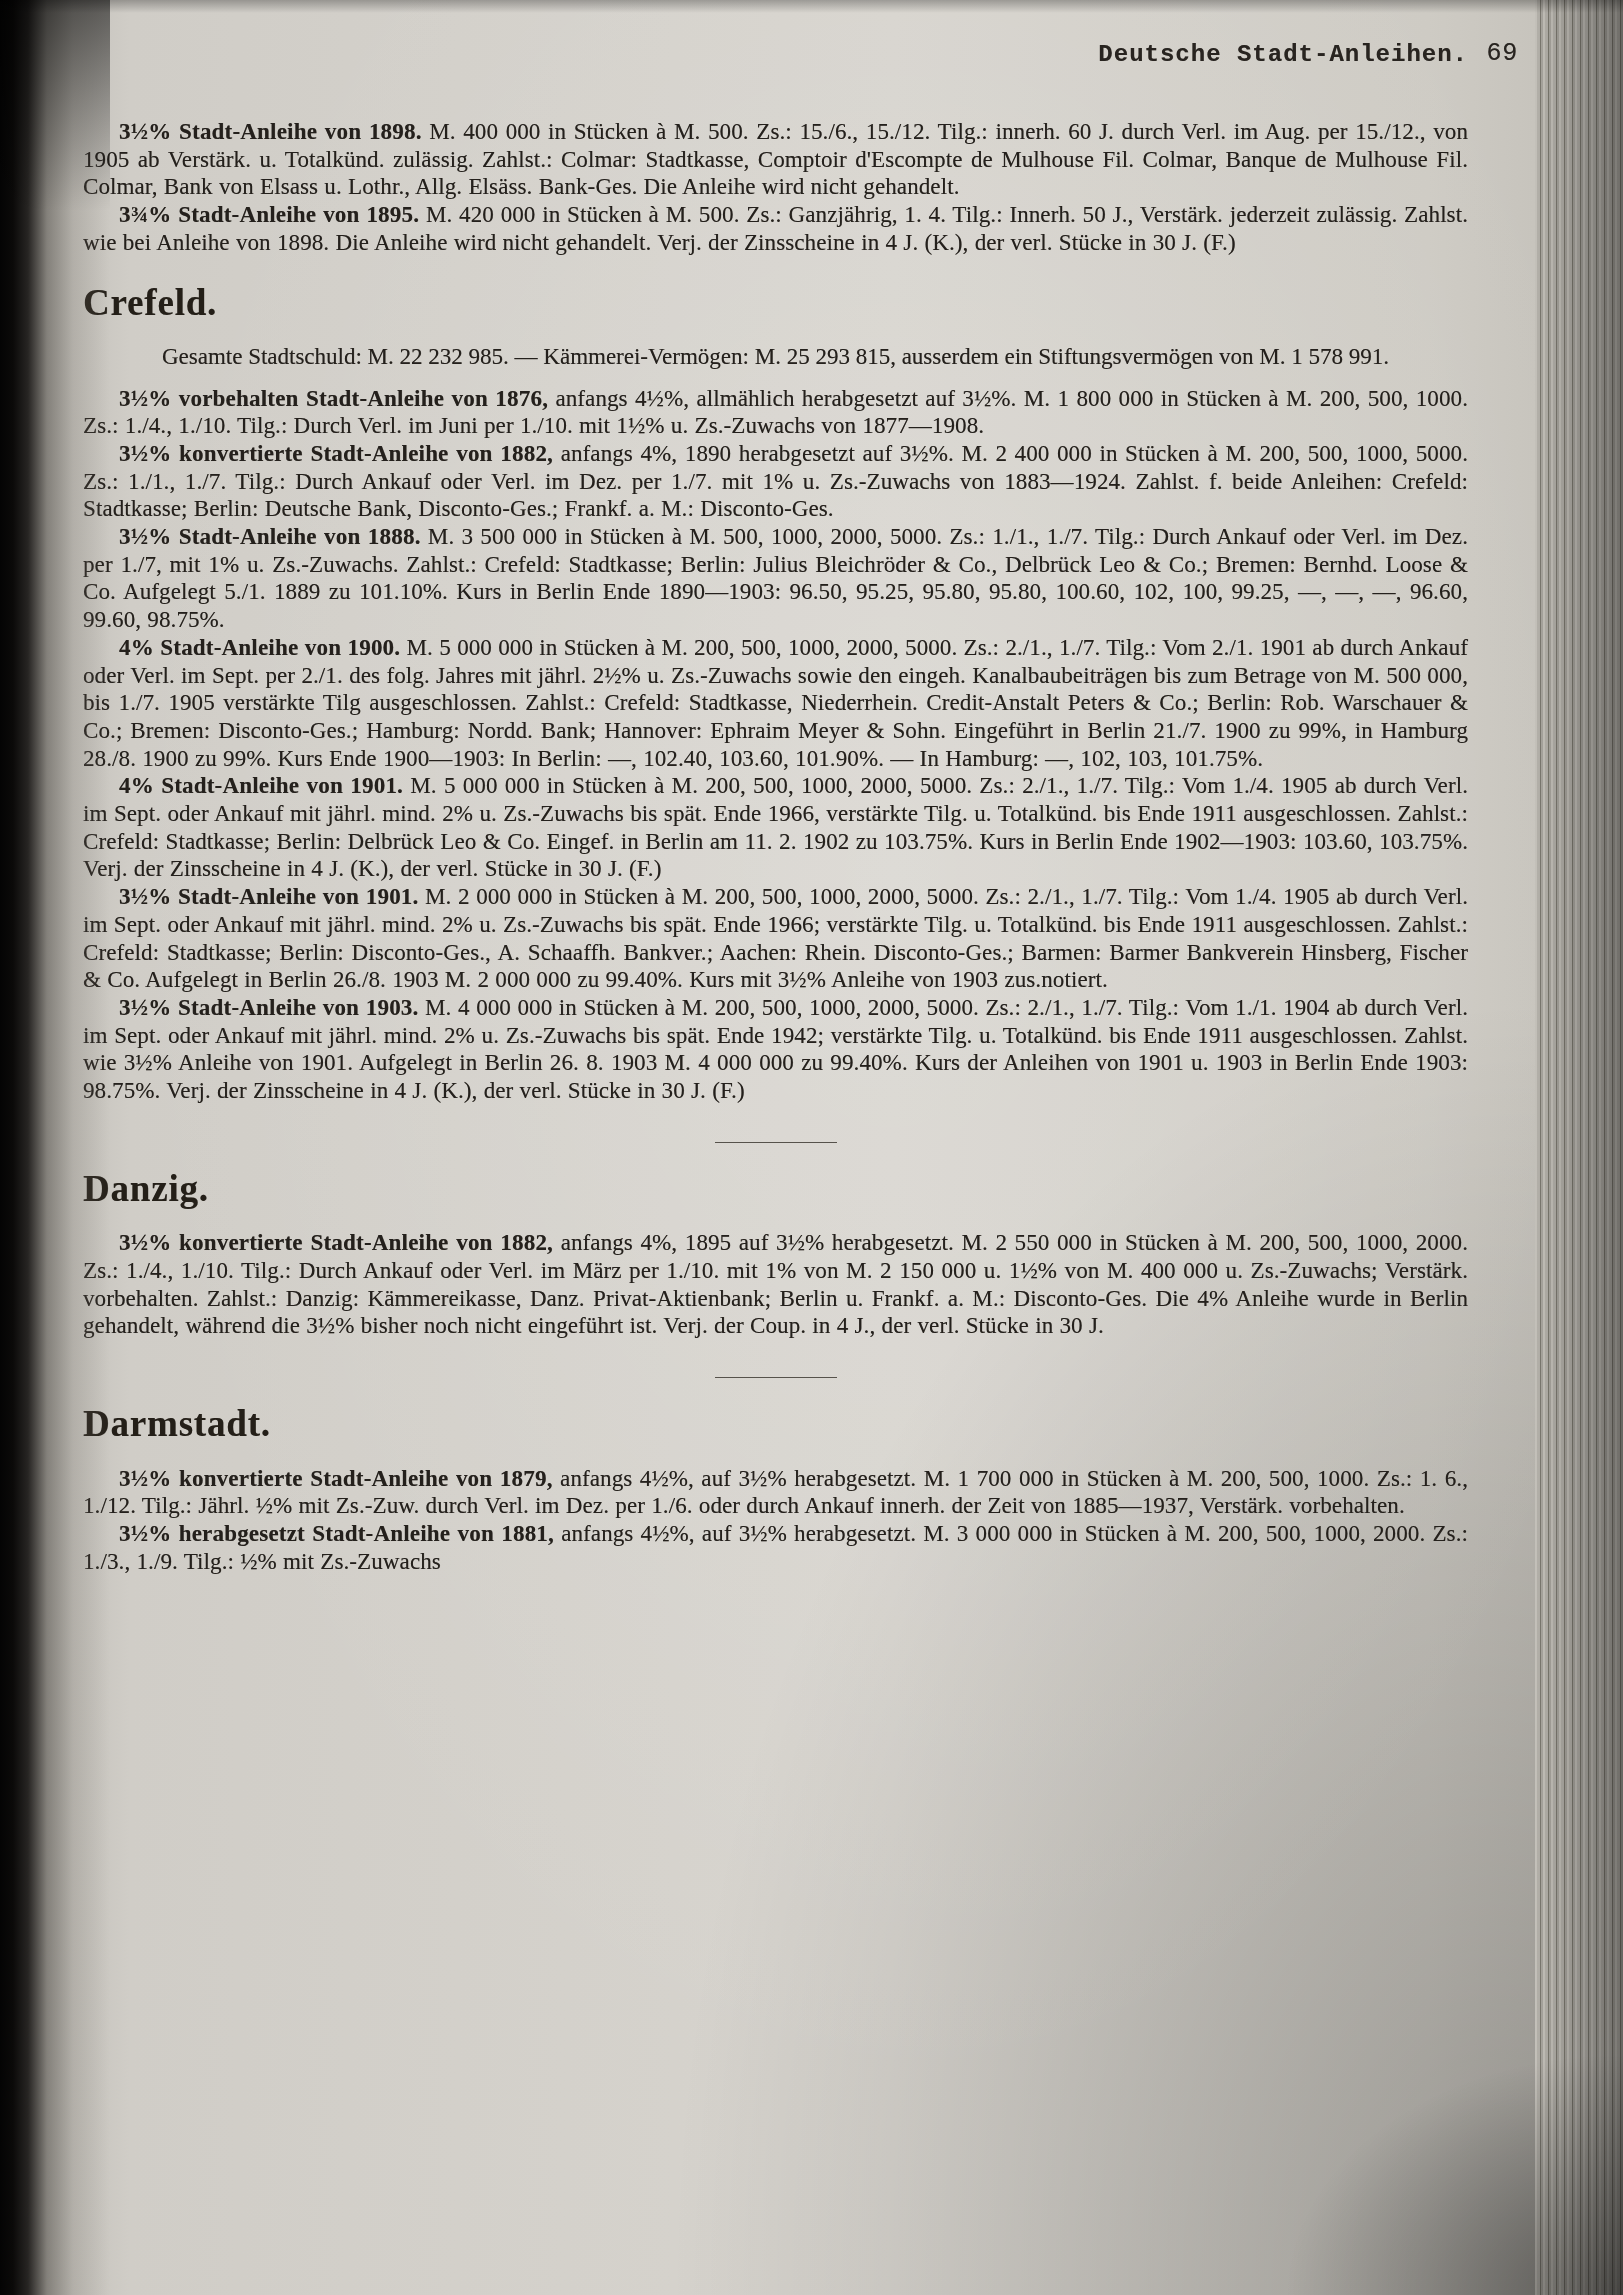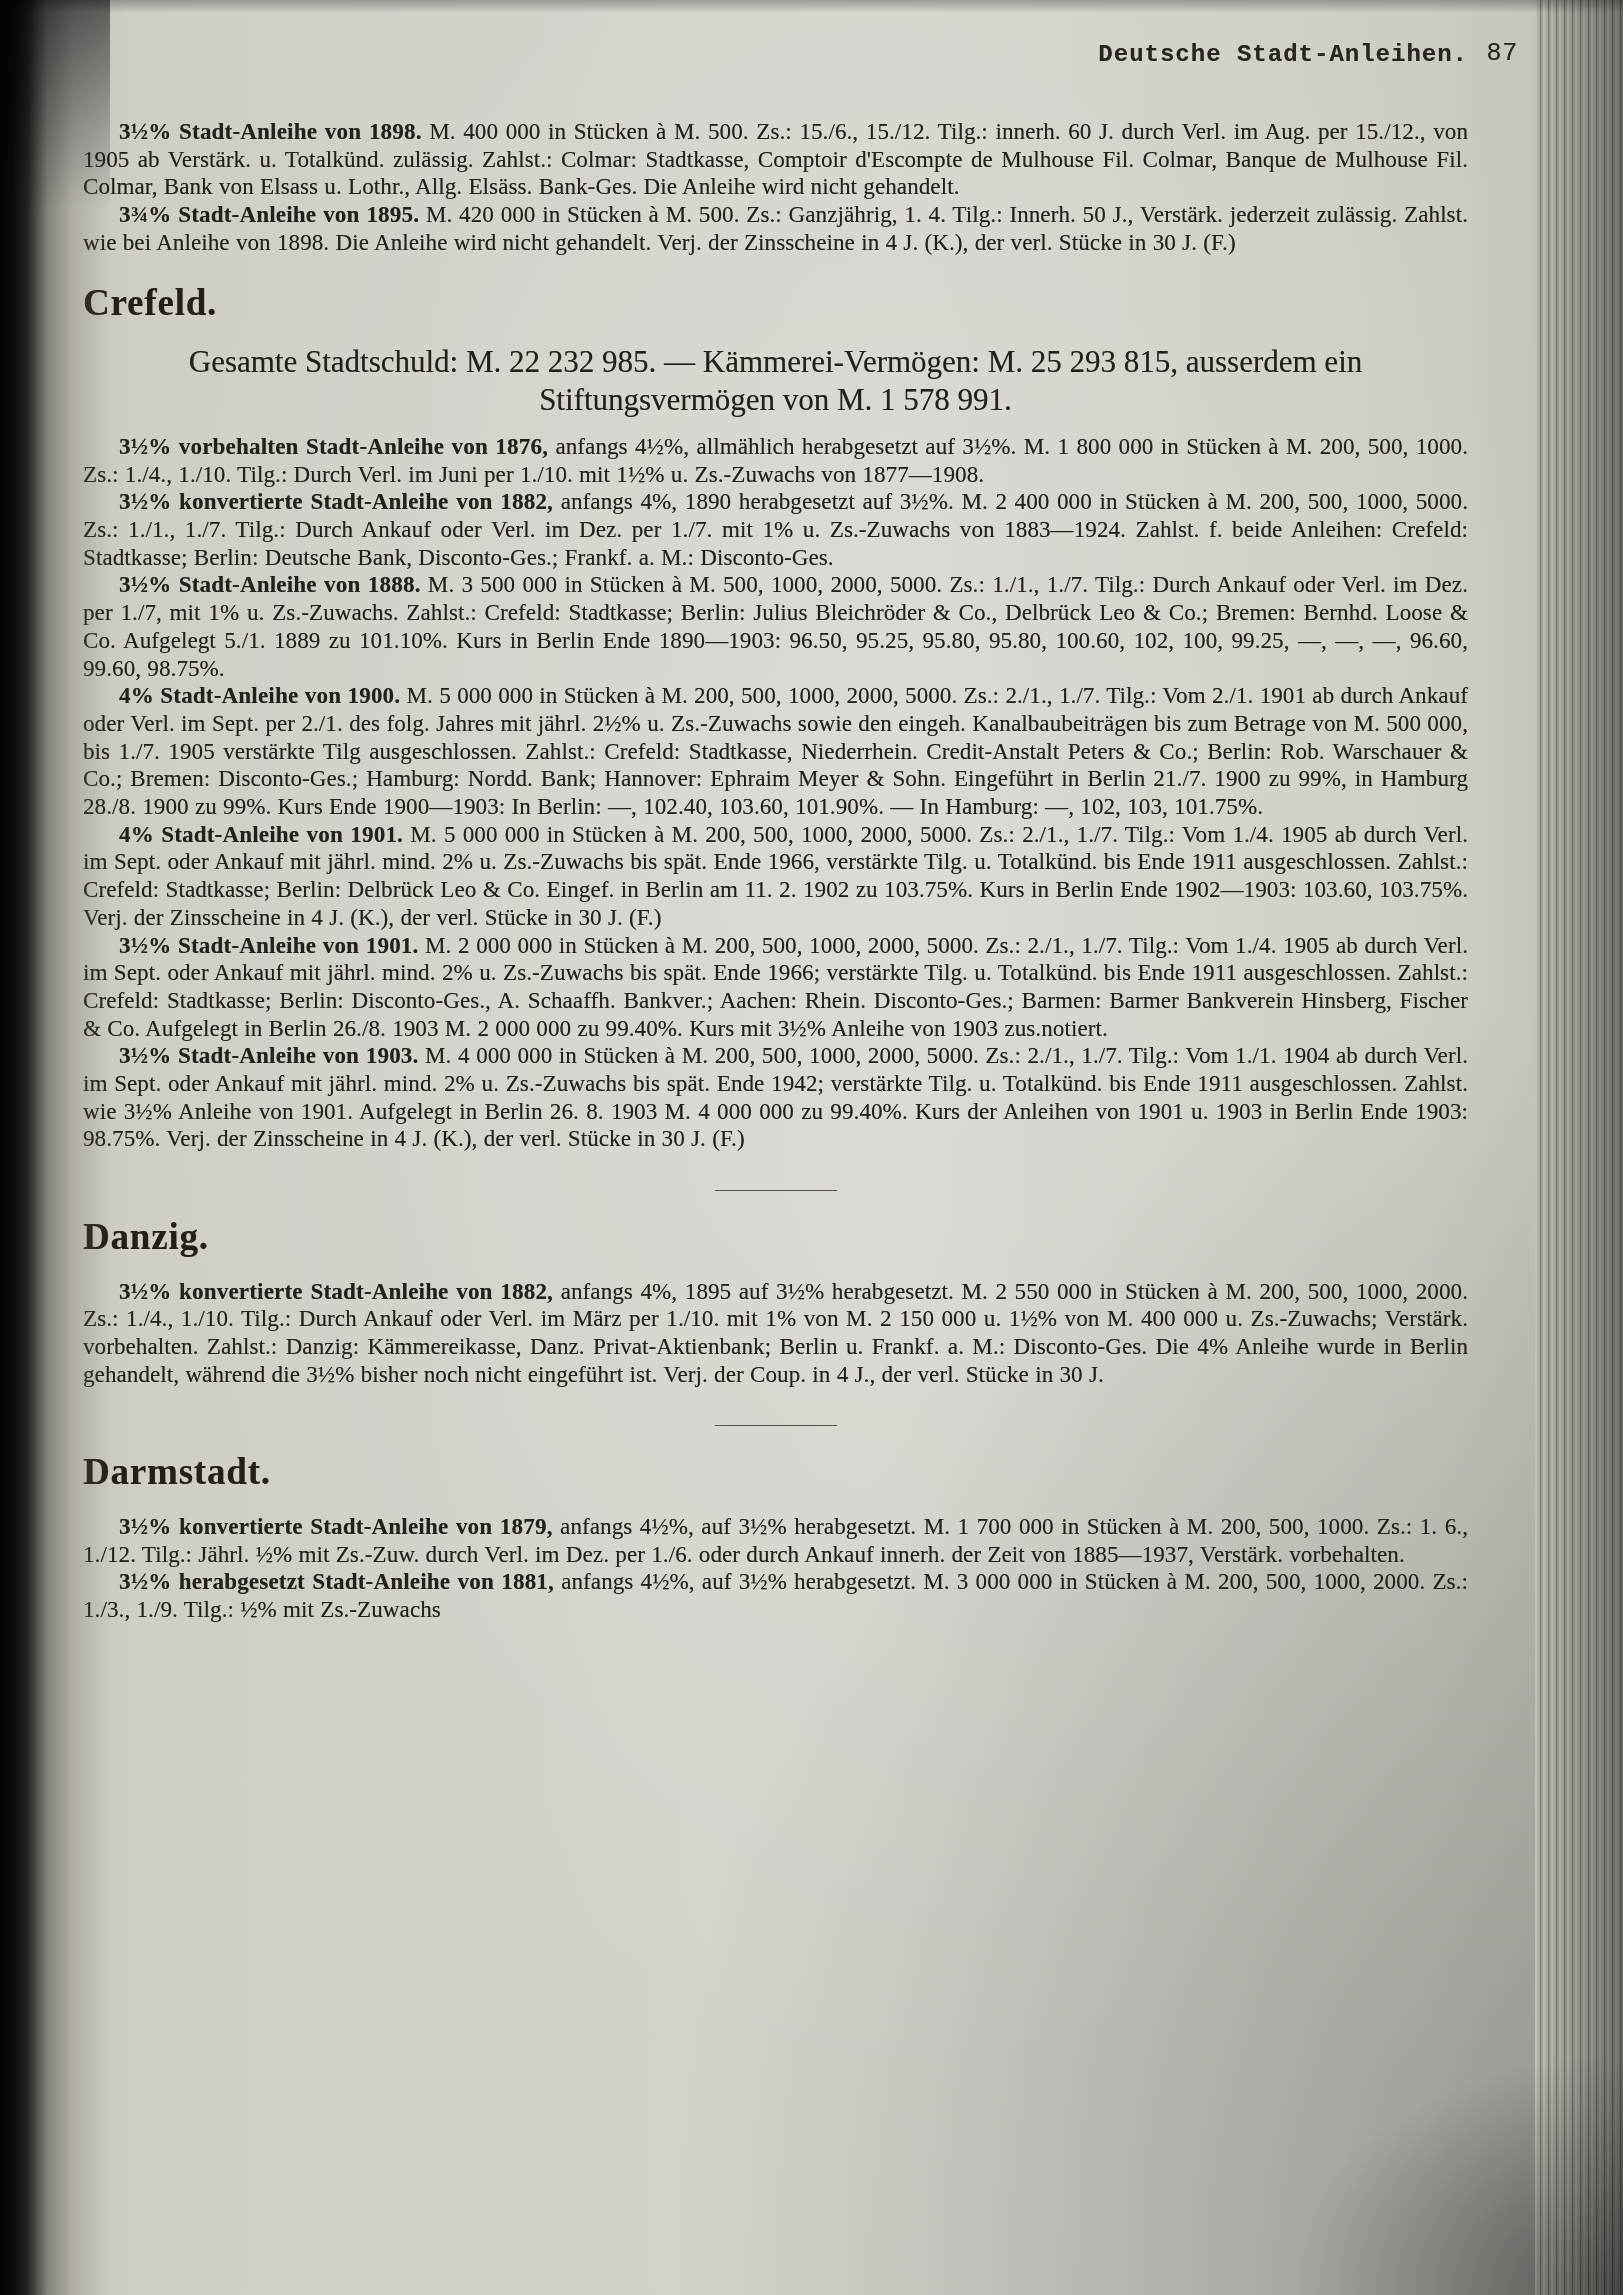--- a/index.html
+++ b/index.html
@@ -77,21 +77,21 @@
     margin:24px 0 19.5px;
   }
 
   .section-separator {
     width:122px; height:0;
     border-top:1.6px solid #56524b;
     margin:37px auto 3.2px;
   }
 
   .intro {
-    font-size:31px;
+    font-size:23px;
     line-height:1.24;
     text-align:center;
     margin:3.2px 0 13px;
   }
 
   .entry {
     font-size:23px;
     line-height:1.205;
     text-align:justify;
     text-indent:36px;
@@ -101,21 +101,21 @@
   .entry b { letter-spacing:0.2px; }
 </style>
 </head>
 <body>
 
 <div class="scan-page">
 
   <div class="page-content">
     <div class="running-head">
       <span>Deutsche Stadt-Anleihen.</span>
-      <span class="page-number">87</span>
+      <span class="page-number">69</span>
     </div>
 
     <div id="page-body">
         <p class="entry"><b>3½% Stadt-Anleihe von 1898.</b> M. 400 000 in Stücken à M. 500. Zs.: 15./6., 15./12. Tilg.: innerh. 60 J. durch Verl. im Aug. per 15./12., von 1905 ab Verstärk. u. Totalkünd. zulässig. Zahlst.: Colmar: Stadtkasse, Comptoir d'Escompte de Mulhouse Fil. Colmar, Banque de Mulhouse Fil. Colmar, Bank von Elsass u. Lothr., Allg. Elsäss. Bank-Ges. Die Anleihe wird nicht gehandelt.</p>
         <p class="entry"><b>3¾% Stadt-Anleihe von 1895.</b> M. 420 000 in Stücken à M. 500. Zs.: Ganzjährig, 1. 4. Tilg.: Innerh. 50 J., Verstärk. jederzeit zulässig. Zahlst. wie bei Anleihe von 1898. Die Anleihe wird nicht gehandelt. Verj. der Zinsscheine in 4 J. (K.), der verl. Stücke in 30 J. (F.)</p>
         <h2 class="city-heading">Crefeld.</h2>
         <p class="intro">Gesamte Stadtschuld: M. 22 232 985. — Kämmerei-Vermögen: M. 25 293 815, ausserdem ein Stiftungsvermögen von M. 1 578 991.</p>
         <p class="entry"><b>3½% vorbehalten Stadt-Anleihe von 1876,</b> anfangs 4½%, allmählich herabgesetzt auf 3½%. M. 1 800 000 in Stücken à M. 200, 500, 1000. Zs.: 1./4., 1./10. Tilg.: Durch Verl. im Juni per 1./10. mit 1½% u. Zs.-Zuwachs von 1877—1908.</p>
         <p class="entry"><b>3½% konvertierte Stadt-Anleihe von 1882,</b> anfangs 4%, 1890 herabgesetzt auf 3½%. M. 2 400 000 in Stücken à M. 200, 500, 1000, 5000. Zs.: 1./1., 1./7. Tilg.: Durch Ankauf oder Verl. im Dez. per 1./7. mit 1% u. Zs.-Zuwachs von 1883—1924. Zahlst. f. beide Anleihen: Crefeld: Stadtkasse; Berlin: Deutsche Bank, Disconto-Ges.; Frankf. a. M.: Disconto-Ges.</p>
         <p class="entry"><b>3½% Stadt-Anleihe von 1888.</b> M. 3 500 000 in Stücken à M. 500, 1000, 2000, 5000. Zs.: 1./1., 1./7. Tilg.: Durch Ankauf oder Verl. im Dez. per 1./7, mit 1% u. Zs.-Zuwachs. Zahlst.: Crefeld: Stadtkasse; Berlin: Julius Bleichröder &amp; Co., Delbrück Leo &amp; Co.; Bremen: Bernhd. Loose &amp; Co. Aufgelegt 5./1. 1889 zu 101.10%. Kurs in Berlin Ende 1890—1903: 96.50, 95.25, 95.80, 95.80, 100.60, 102, 100, 99.25, —, —, —, 96.60, 99.60, 98.75%.</p>

